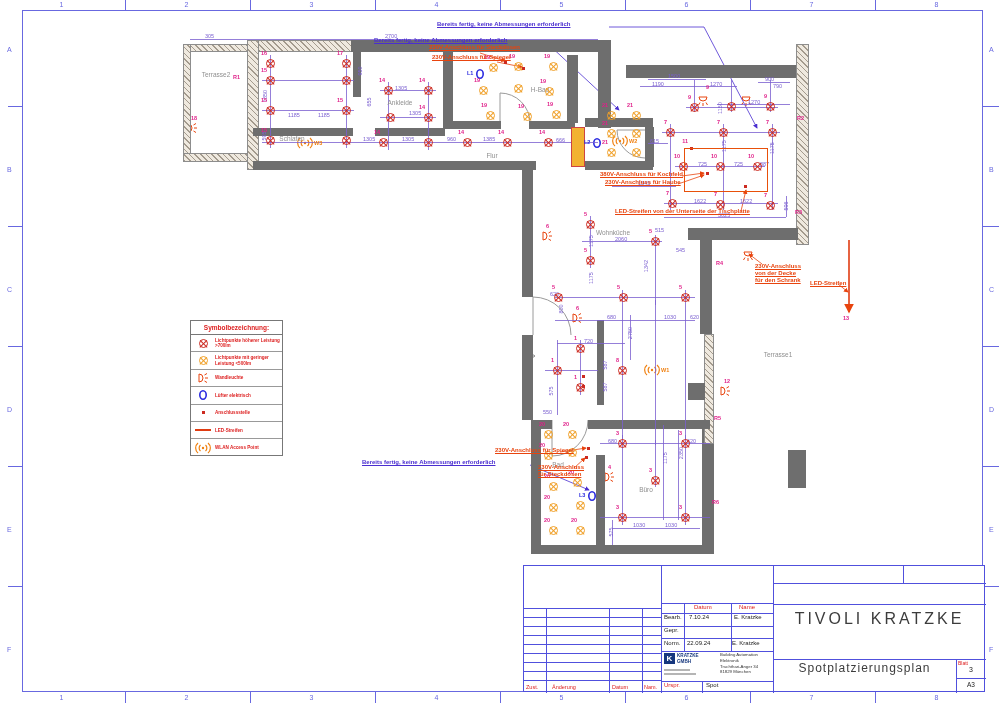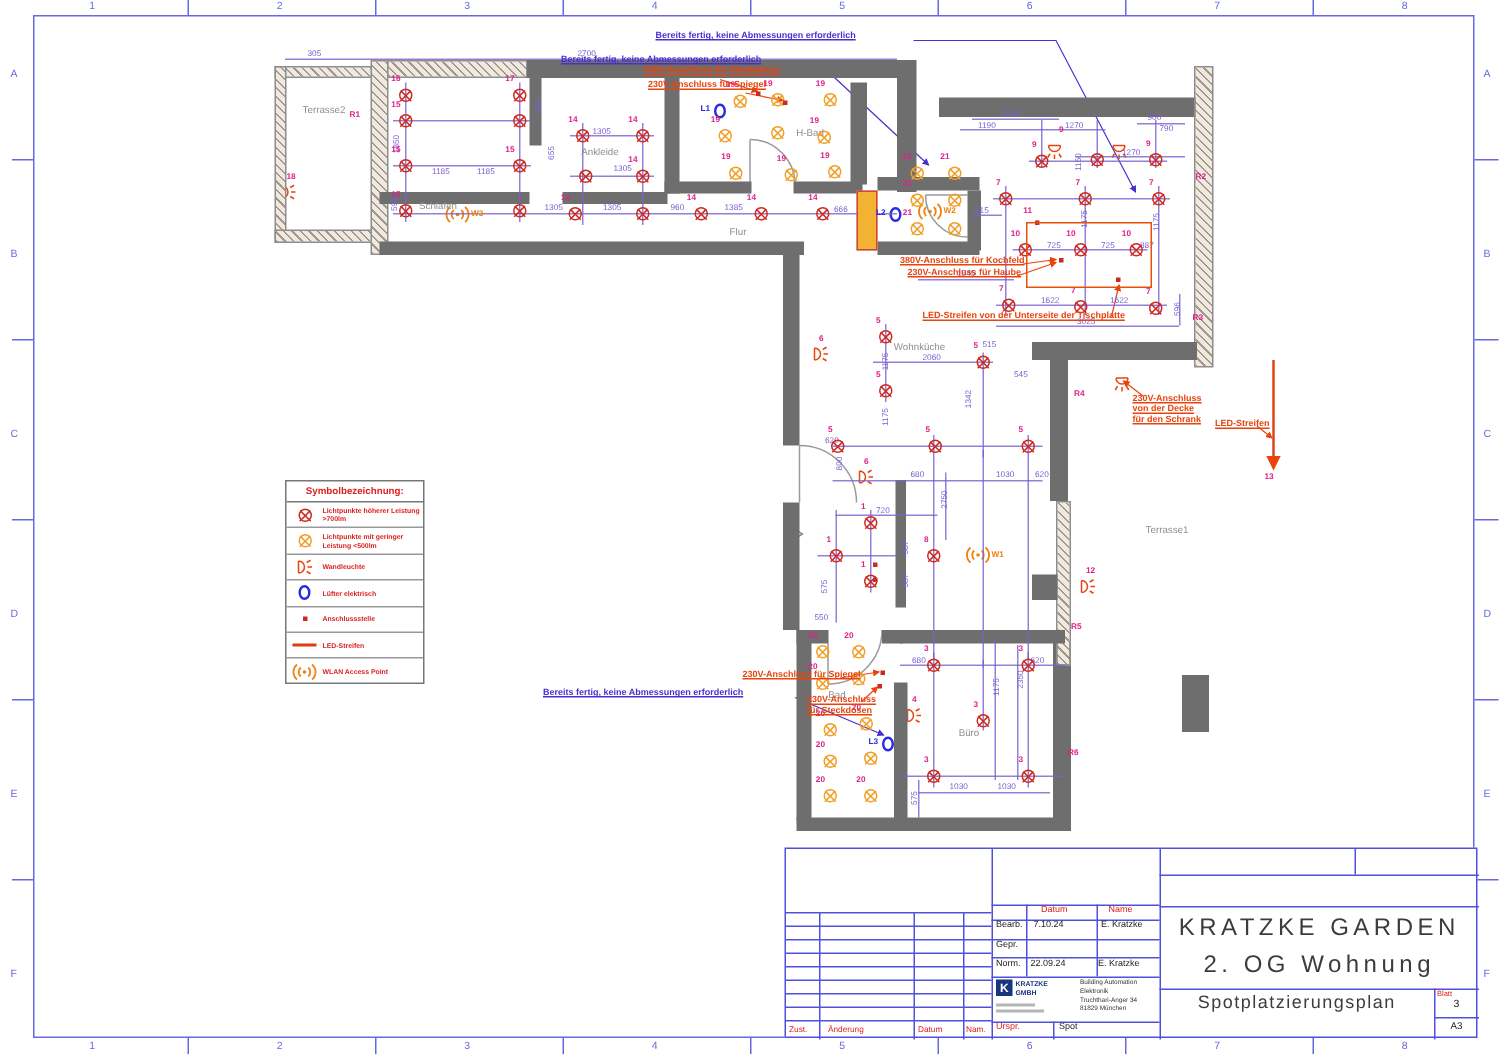--- a/index.html
+++ b/index.html
@@ -630,22 +630,21 @@
         <div class="tbl" style="left: 207px; top: 37px; width: 1px; height: 48px;"></div>
         <div class="tbl" style="left: 178px; top: 115px; width: 1px; height: 12px;"></div>
         <div class="tbl" style="left: 249px; top: 17px; width: 213px; height: 1px;"></div>
         <div class="tbl" style="left: 249px; top: 38px; width: 213px; height: 1px;"></div>
         <div class="tbl" style="left: 249px; top: 93px; width: 213px; height: 1px;"></div>
         <div class="tbl" style="left: 379px; top: 0px; width: 1px; height: 17px;"></div>
         <div class="tbl" style="left: 432px; top: 93px; width: 1px; height: 34px;"></div>
         <div class="tbl" style="left: 432px; top: 112px; width: 30px; height: 1px;"></div>
       </div>
     <div id="tb-project">
-      <div>KRATZKE GARDEN</div>
-      <div>2. OG Wohnung</div>
+      <div>TIVOLI KRATZKE</div>
     </div>
     <div id="tb-doctitle">Spotplatzierungsplan</div>
     <div class="tb-txt tb-red" style="left:170px;top:38px;">Datum</div>
     <div class="tb-txt tb-red" style="left:215px;top:38px;">Name</div>
     <div class="tb-txt" style="left:140px;top:48px;">Bearb.</div>
     <div class="tb-txt" style="left:165px;top:48px;">7.10.24</div>
     <div class="tb-txt" style="left:210px;top:48px;">E. Kratzke</div>
     <div class="tb-txt" style="left:140px;top:61px;">Gepr.</div>
     <div class="tb-txt" style="left:140px;top:74px;">Norm.</div>
     <div class="tb-txt" style="left:163px;top:74px;">22.09.24</div>

